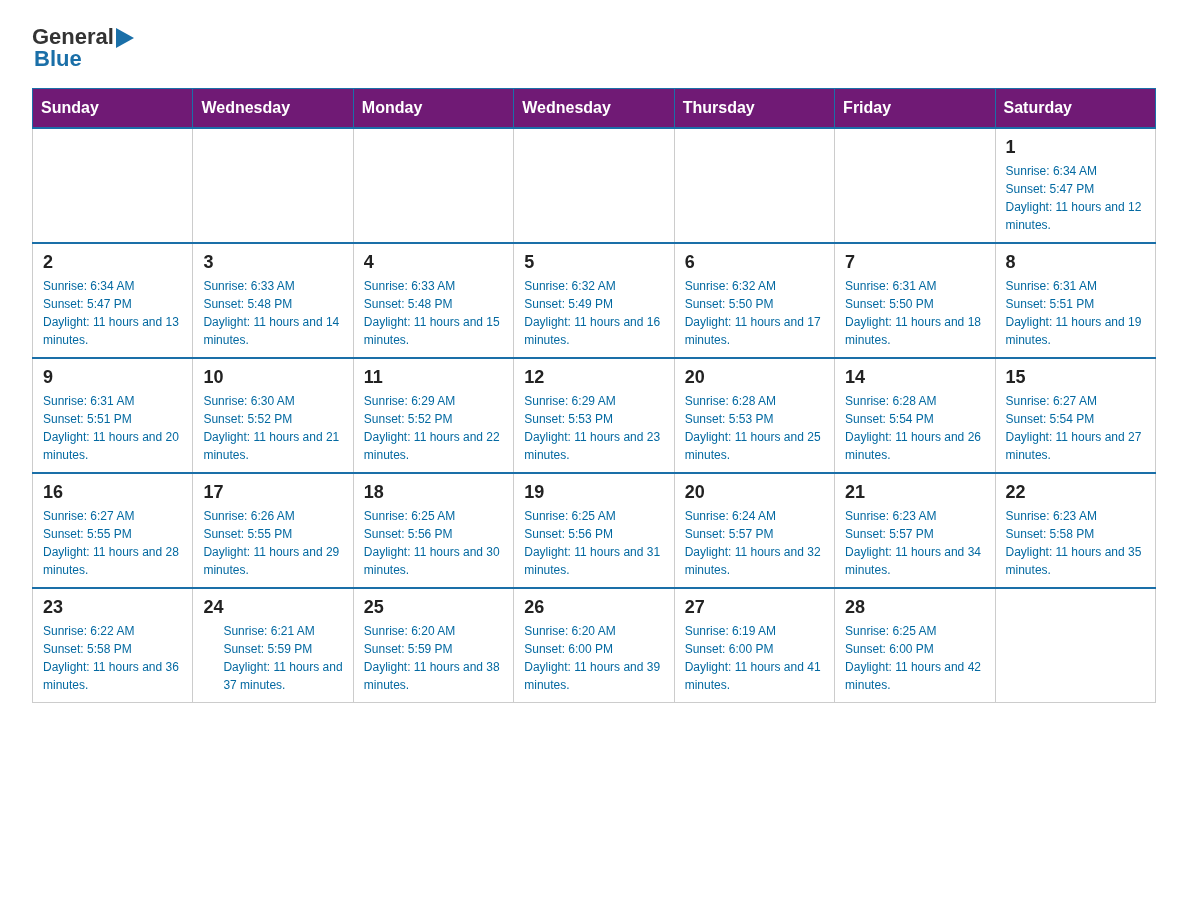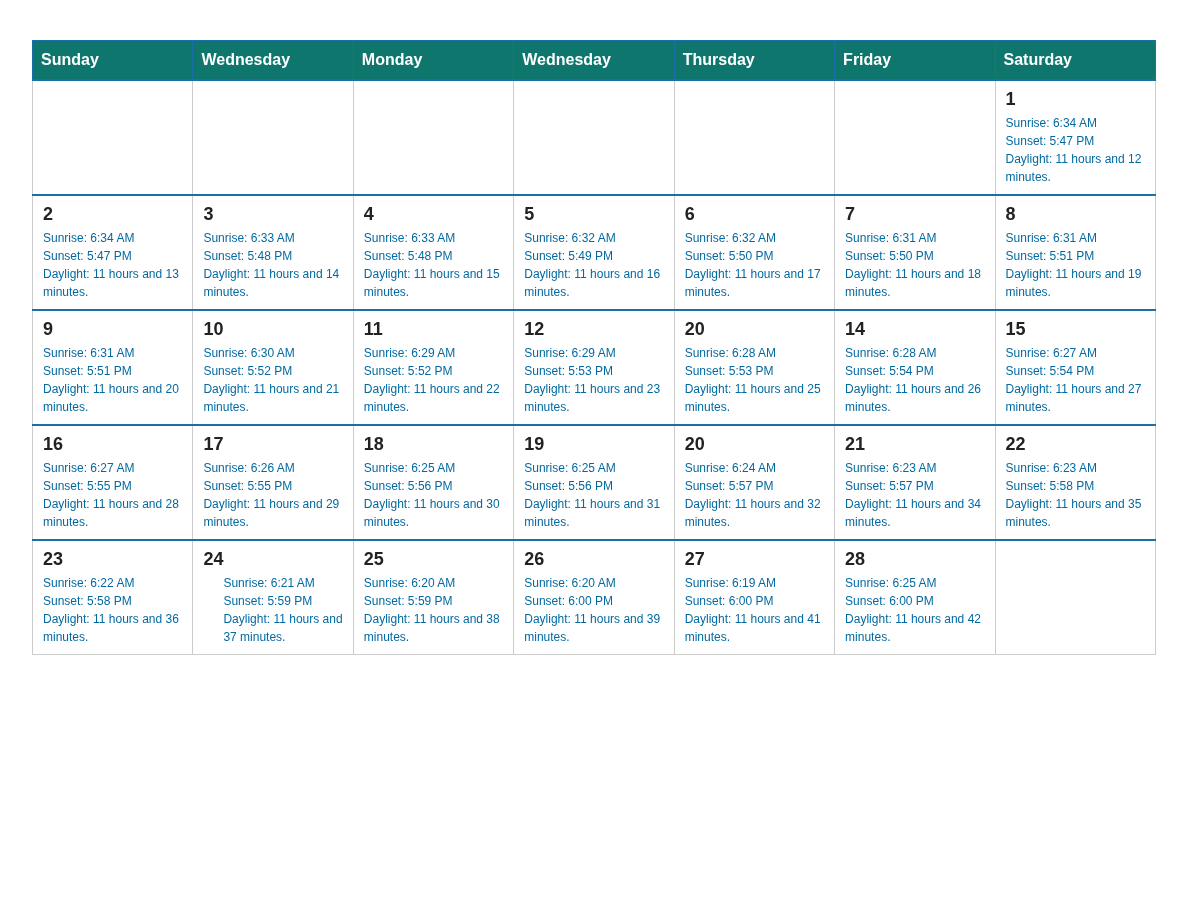--- a/index.html
+++ b/index.html
@@ -34,21 +34,21 @@
       font-size: 20px;
       color: #444;
       margin-top: 4px;
     }
     .calendar {
       width: 100%;
       border-collapse: collapse;
       margin-top: 8px;
     }
     .calendar th {
-      background-color: #0f766e;
+      background-color: #701a75;
       color: #fff;
       padding: 10px 8px;
       font-size: 16px;
       font-weight: bold;
       text-align: left;
       border: 1px solid #1a6fa8;
     }
     .calendar td {
       vertical-align: top;
       padding: 8px 10px;
@@ -91,20 +91,29 @@
       color: #1a6fa8;
       font-size: 22px;
       font-weight: bold;
       margin-left: 2px;
     }
   </style>
 </head>
 <body>
 
 <div class="header">
+  <div class="logo-wrapper">
+    <div class="logo-top">
+      <span class="logo-text-general">General</span>
+      <svg width="18" height="20" viewBox="0 0 18 20" style="margin-left:2px;margin-top:2px;">
+        <polygon points="0,0 18,10 0,20" fill="#1a6fa8"></polygon>
+      </svg>
+    </div>
+    <span class="logo-blue-line" style="margin-top:-4px;">Blue</span>
+  </div>
 </div>
 
 <table class="calendar">
   <thead>
     <tr>
     <th>Sunday</th>
         <th>Wednesday</th>
         <th>Monday</th>
         <th>Wednesday</th>
         <th>Thursday</th>

